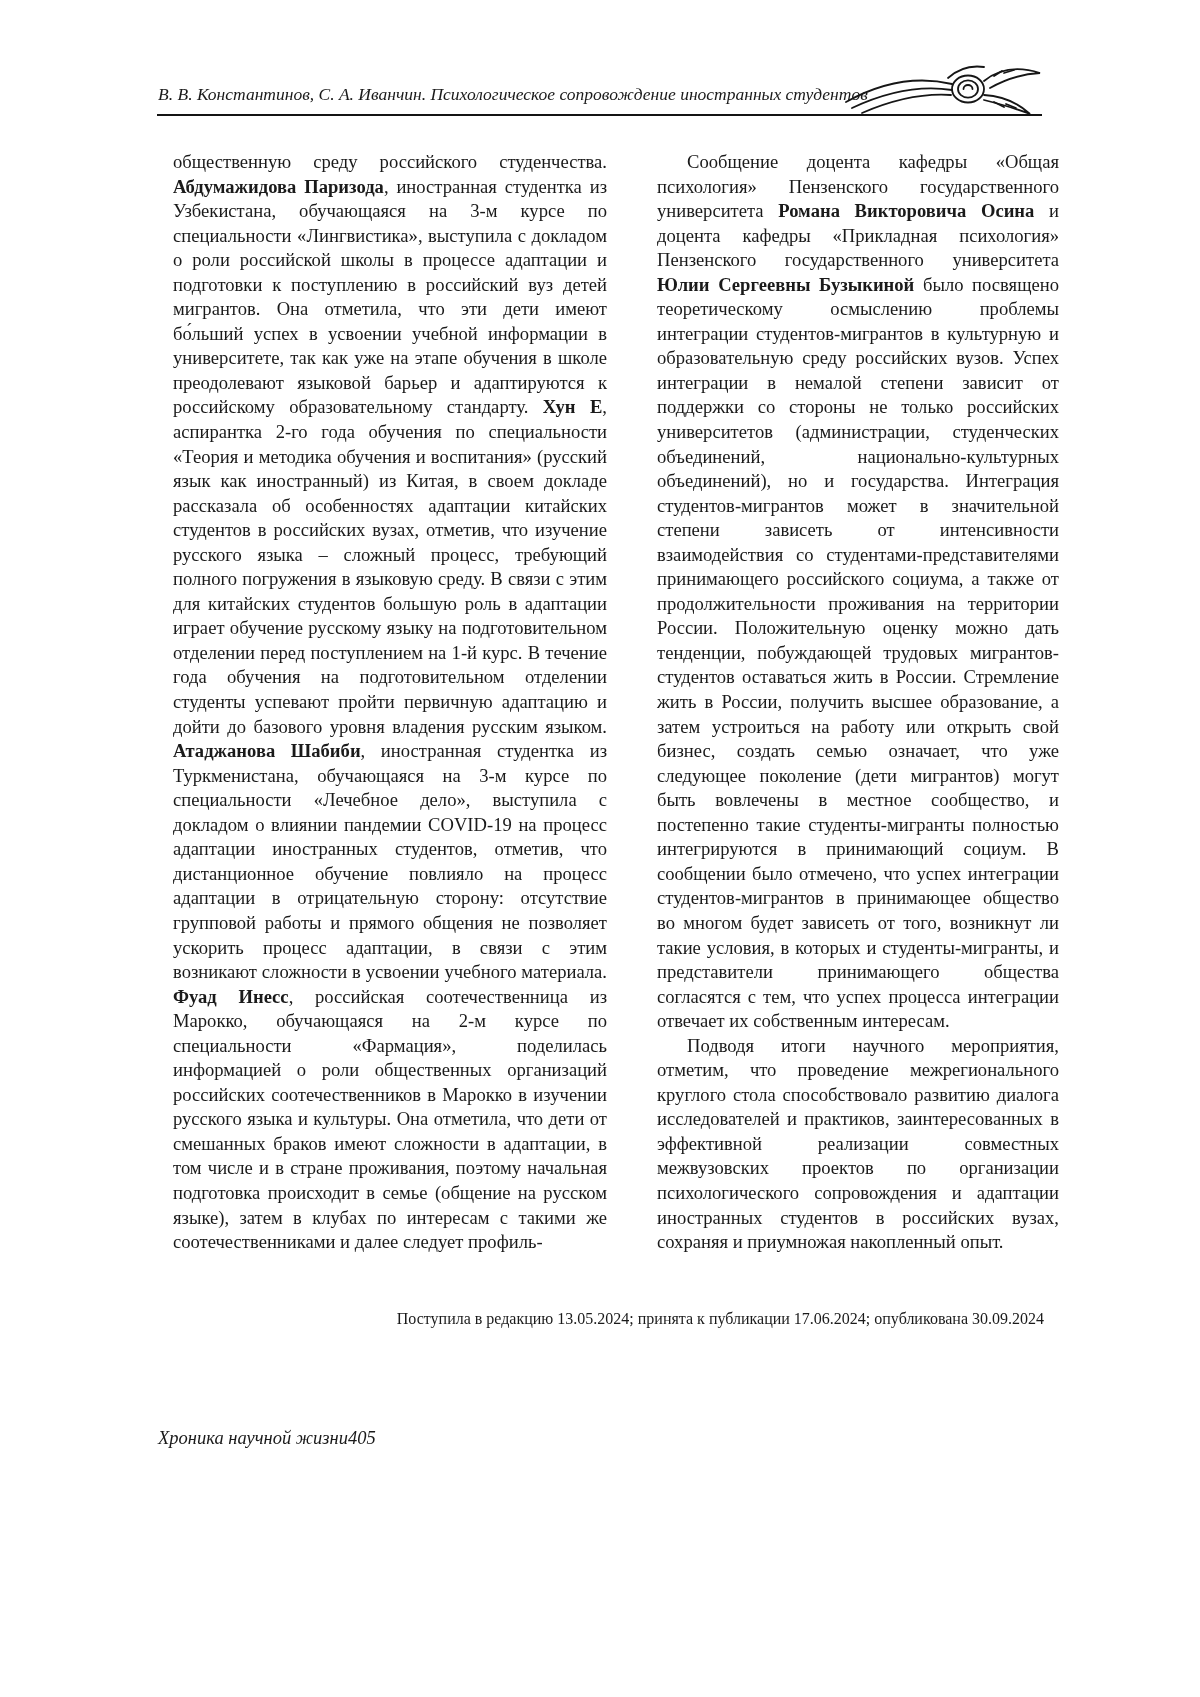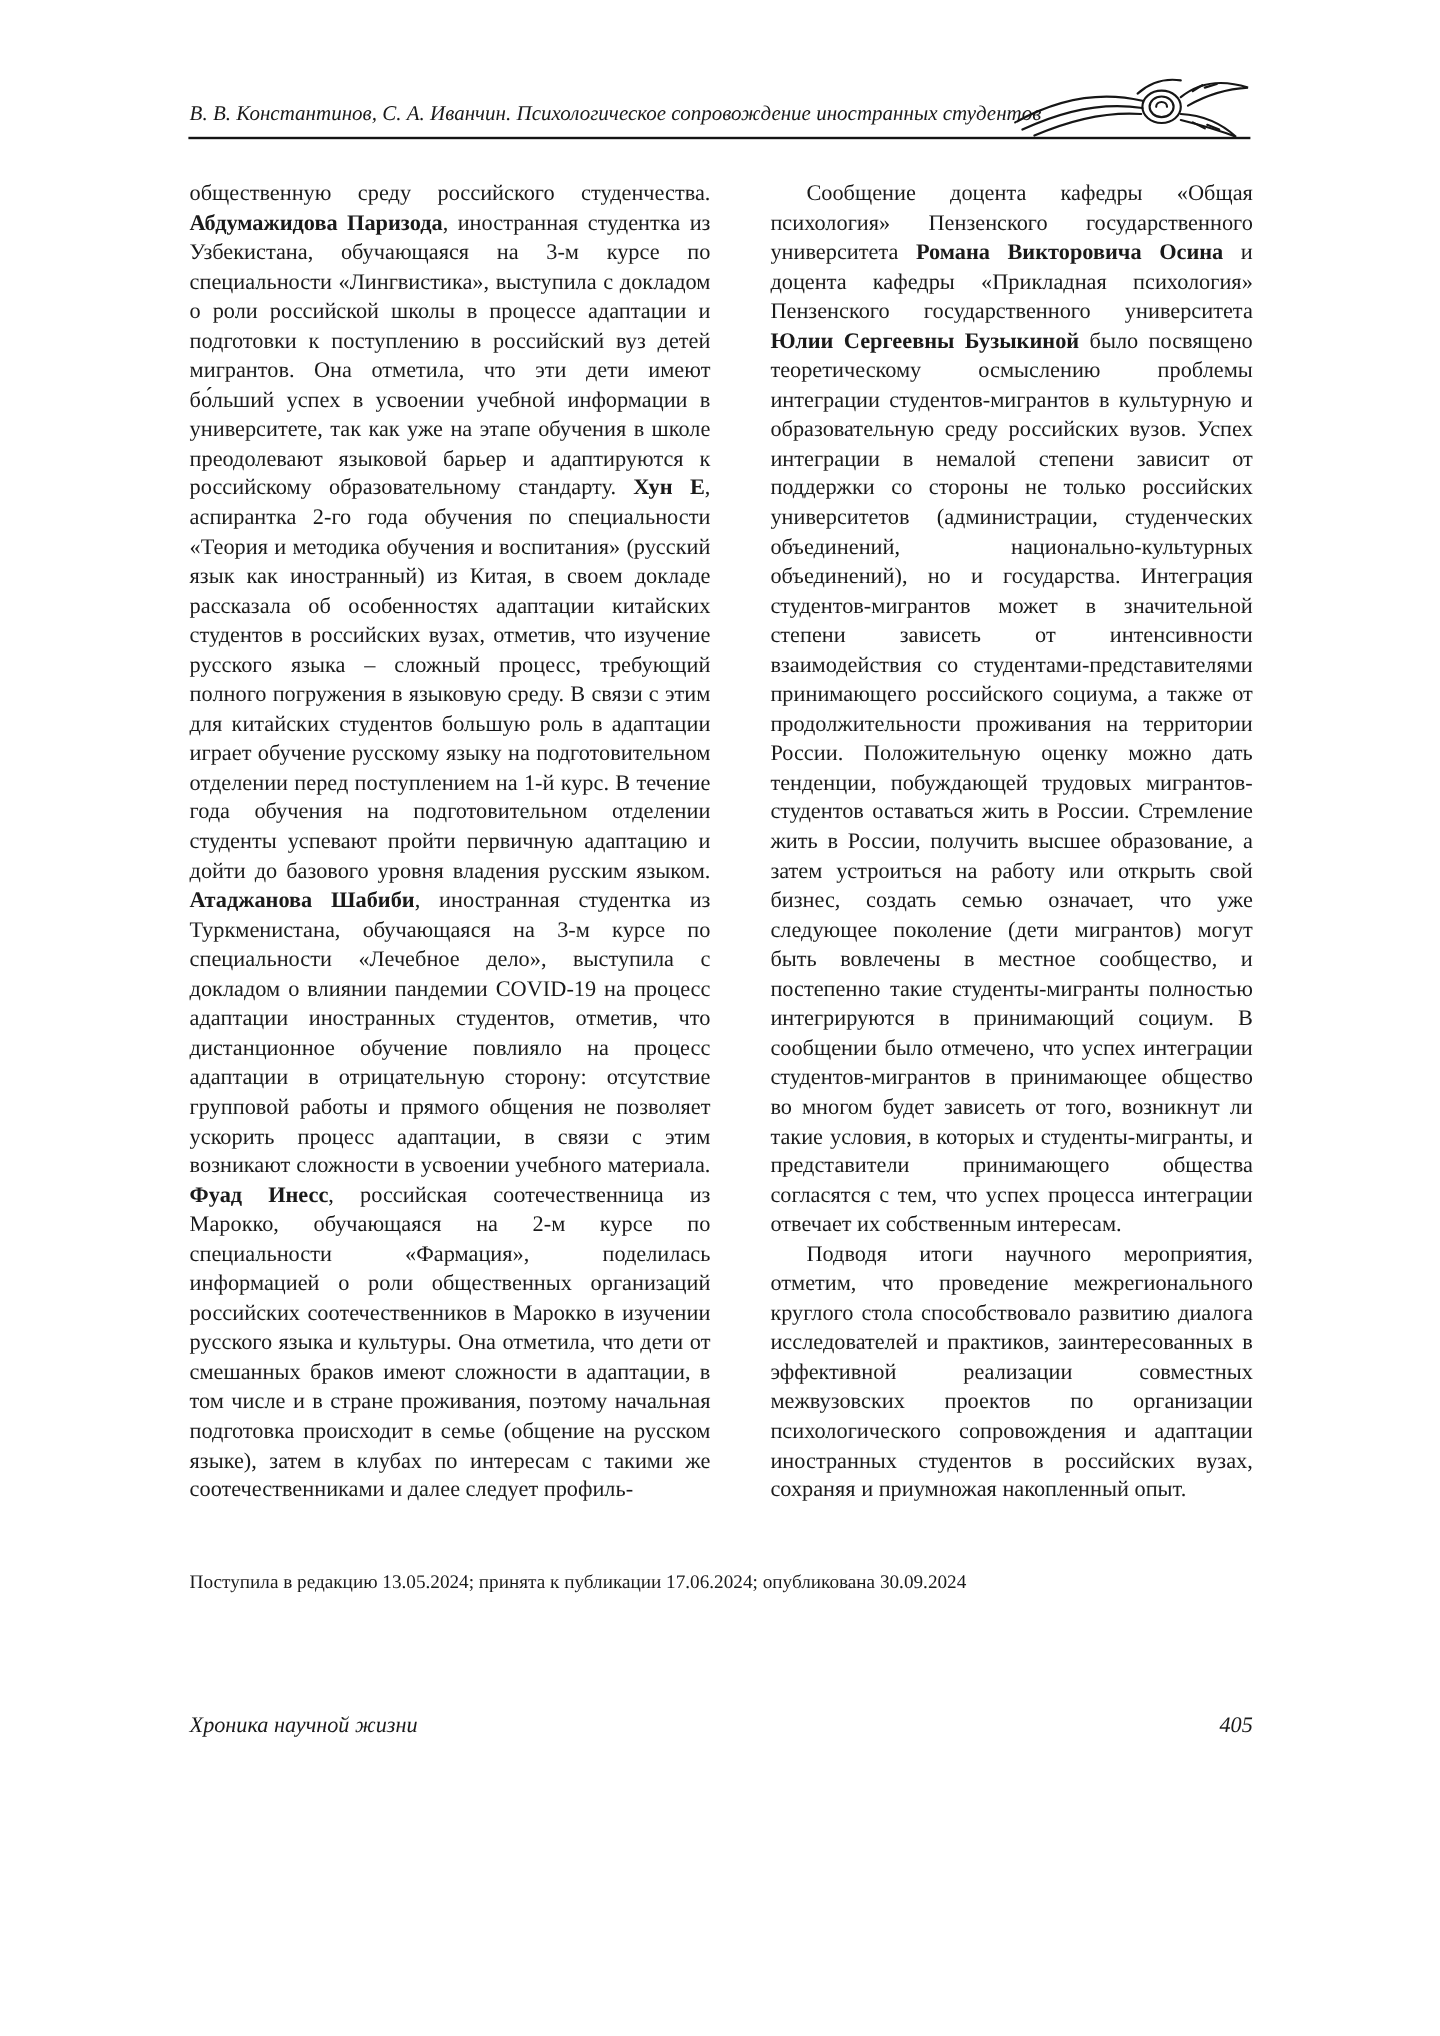--- a/index.html
+++ b/index.html
@@ -32,21 +32,21 @@
   }
   .ornament {
     position: absolute;
     left: 844px;
     top: 62px;
     width: 200px;
     height: 56px;
   }
   .columns {
     position: absolute;
-    left: 158px;
+    left: 173px;
     top: 150px;
     width: 886px;
     display: flex;
     gap: 18px;
   }
   .column {
     width: 434px;
     font-size: 18.6px;
     line-height: 24.55px;
     text-align: justify;
@@ -54,28 +54,28 @@
   .para { margin: 0; }
   .para.indent { text-indent: 30px; margin-left: 32px; }
   .para b { font-weight: bold; }
   .submission {
     position: absolute;
     left: 158px;
     top: 1304px;
     width: 886px;
     font-size: 16px;
     line-height: 30px;
+    text-align: right;
   }
   .footer {
     position: absolute;
     left: 158px;
     top: 1428px;
     width: 886px;
     display: flex;
-    justify-content: space-between;
     align-items: baseline;
     font-style: italic;
     font-size: 18.5px;
   }
 </style>
 </head>
 <body>
 
 <div class="page">
 

